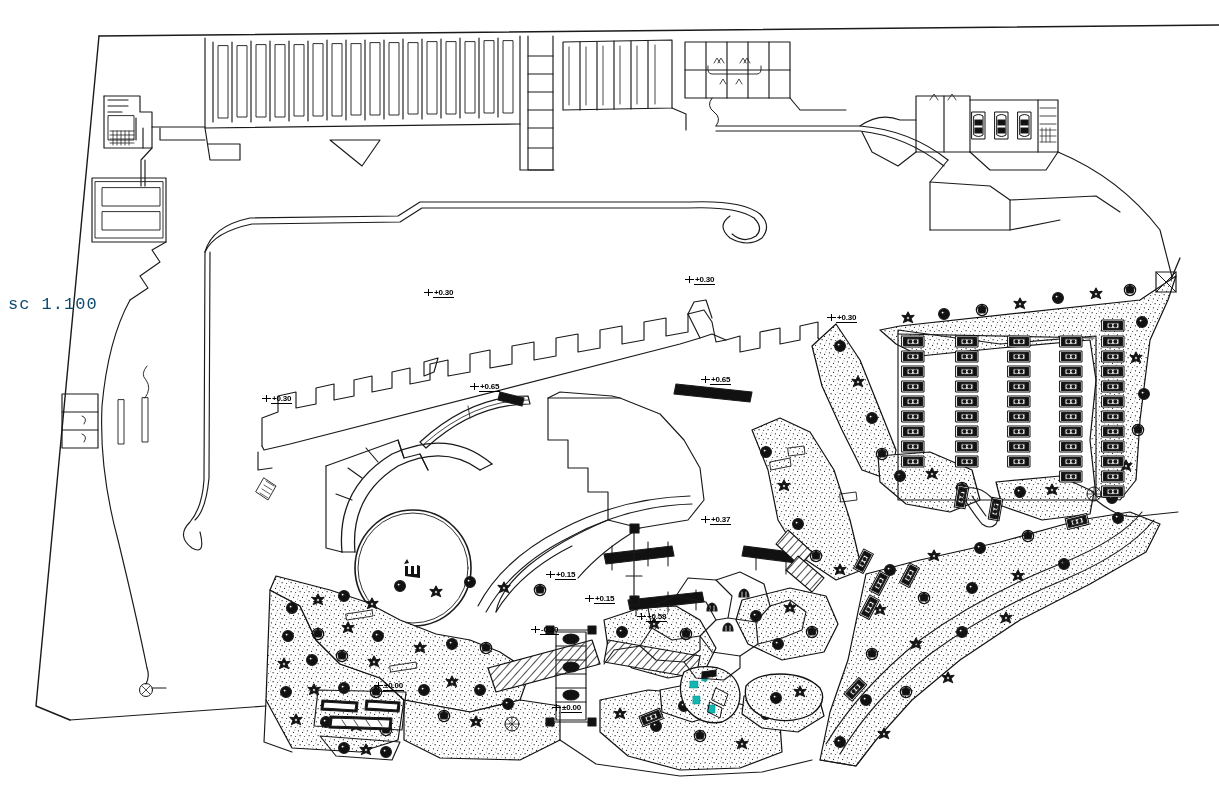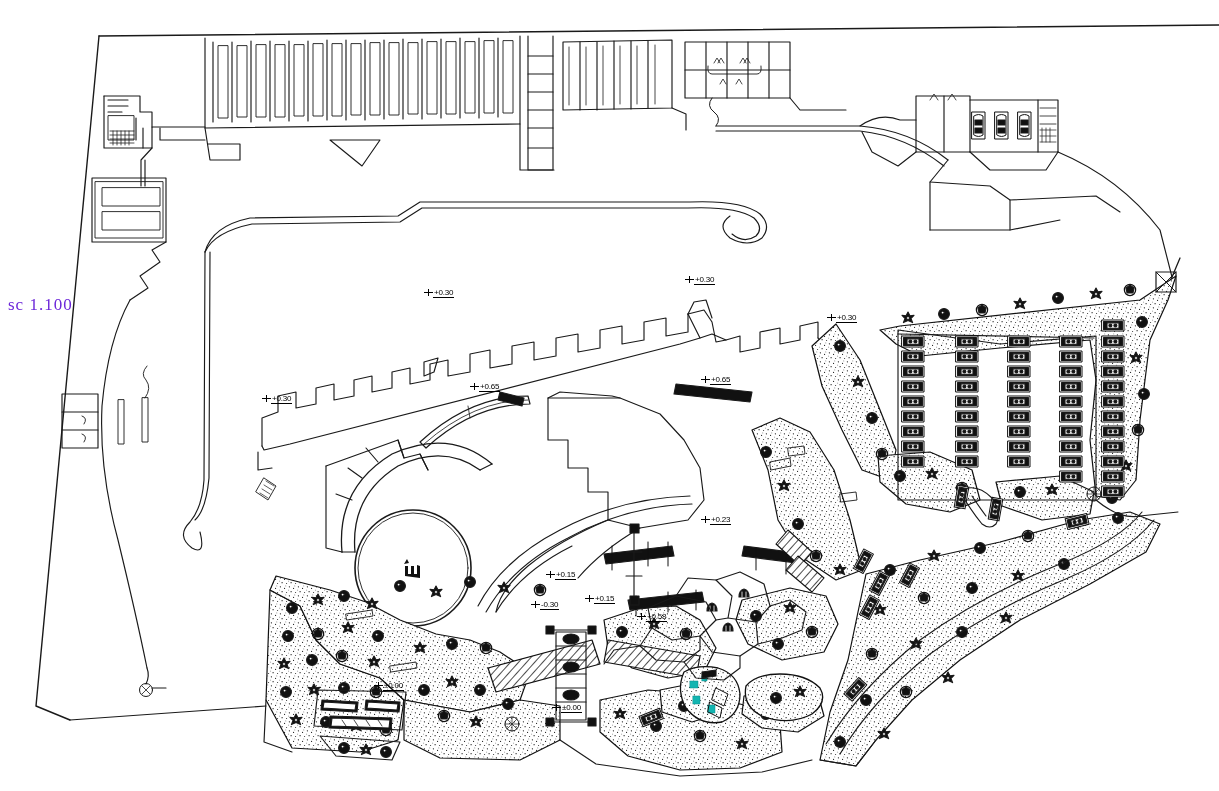--- a/index.html
+++ b/index.html
@@ -1,23 +1,23 @@
 <!DOCTYPE html>
 <html><head>
 <meta charset="utf-8">
 <title>Site Plan</title>
 <style>
   html,body{margin:0;padding:0;background:#ffffff;}
   body{width:1219px;height:791px;overflow:hidden;font-family:"Liberation Sans",sans-serif;}
   #stage{position:relative;width:1219px;height:791px;background:#fff;}
   #plan{position:absolute;left:0;top:0;width:1219px;height:791px;}
-  #scale-note{position:absolute;left:8px;top:295px;font-family:Liberation Serif, serif;
-      font-size:17px;letter-spacing:1px;color:#6d28d9;white-space:nowrap;}
+  #scale-note{position:absolute;left:8px;top:295px;font-family:Liberation Mono, monospace;
+      font-size:17px;letter-spacing:1px;color:#0c4a6e;white-space:nowrap;}
   .elev{position:absolute;font-family:"Liberation Sans",sans-serif;font-size:8px;
-      font-weight:normal;color:#000;white-space:nowrap;letter-spacing:-0.2px;}
+      font-weight:bold;color:#000;white-space:nowrap;letter-spacing:-0.2px;}
   .elev .tick{display:inline-block;width:9px;height:7px;position:relative;vertical-align:-1px;}
   .elev .tick:before{content:"";position:absolute;left:0;top:3px;width:9px;height:1.4px;background:#000;}
   .elev .tick:after{content:"";position:absolute;left:4px;top:0;width:1.4px;height:7px;background:#000;}
   .elev .val{border-bottom:1.4px solid #000;padding:0 1px;}
 </style>
 </head>
 <body>
 
 <div id="stage">
 
@@ -626,32 +626,32 @@
   <div class="elev" style="left:685px;top:275px">
     <span class="tick"></span><span class="val">+0.30</span>
   </div>
   <div class="elev" style="left:701px;top:375px">
     <span class="tick"></span><span class="val">+0.65</span>
   </div>
   <div class="elev" style="left:827px;top:313px">
     <span class="tick"></span><span class="val">+0.30</span>
   </div>
   <div class="elev" style="left:701px;top:515px">
-    <span class="tick"></span><span class="val">+0.23</span>
+    <span class="tick"></span><span class="val">+0.37</span>
   </div>
   <div class="elev" style="left:546px;top:570px">
     <span class="tick"></span><span class="val">+0.15</span>
   </div>
   <div class="elev" style="left:585px;top:594px">
     <span class="tick"></span><span class="val">+0.15</span>
   </div>
   <div class="elev" style="left:637px;top:612px">
     <span class="tick"></span><span class="val">+0.58</span>
   </div>
-  <div class="elev" style="left:531px;top:600px">
+  <div class="elev" style="left:531px;top:625px">
     <span class="tick"></span><span class="val">-0.30</span>
   </div>
   <div class="elev" style="left:374px;top:681px">
     <span class="tick"></span><span class="val">±0.00</span>
   </div>
   <div class="elev" style="left:552px;top:703px">
     <span class="tick"></span><span class="val">±0.00</span>
   </div>
 
 </div>

